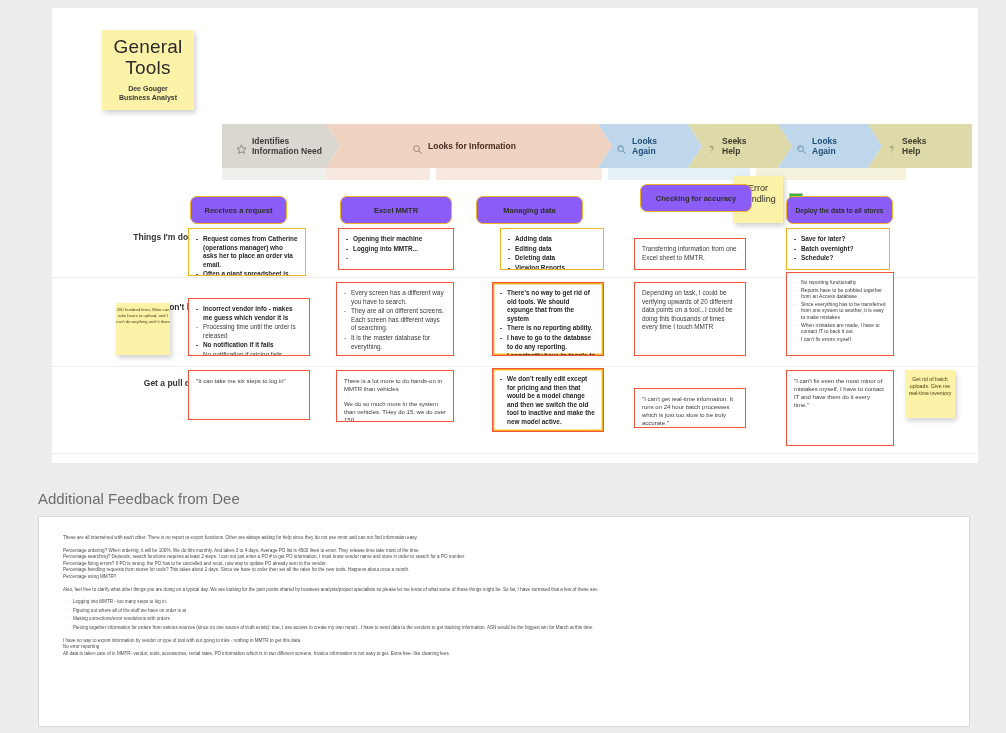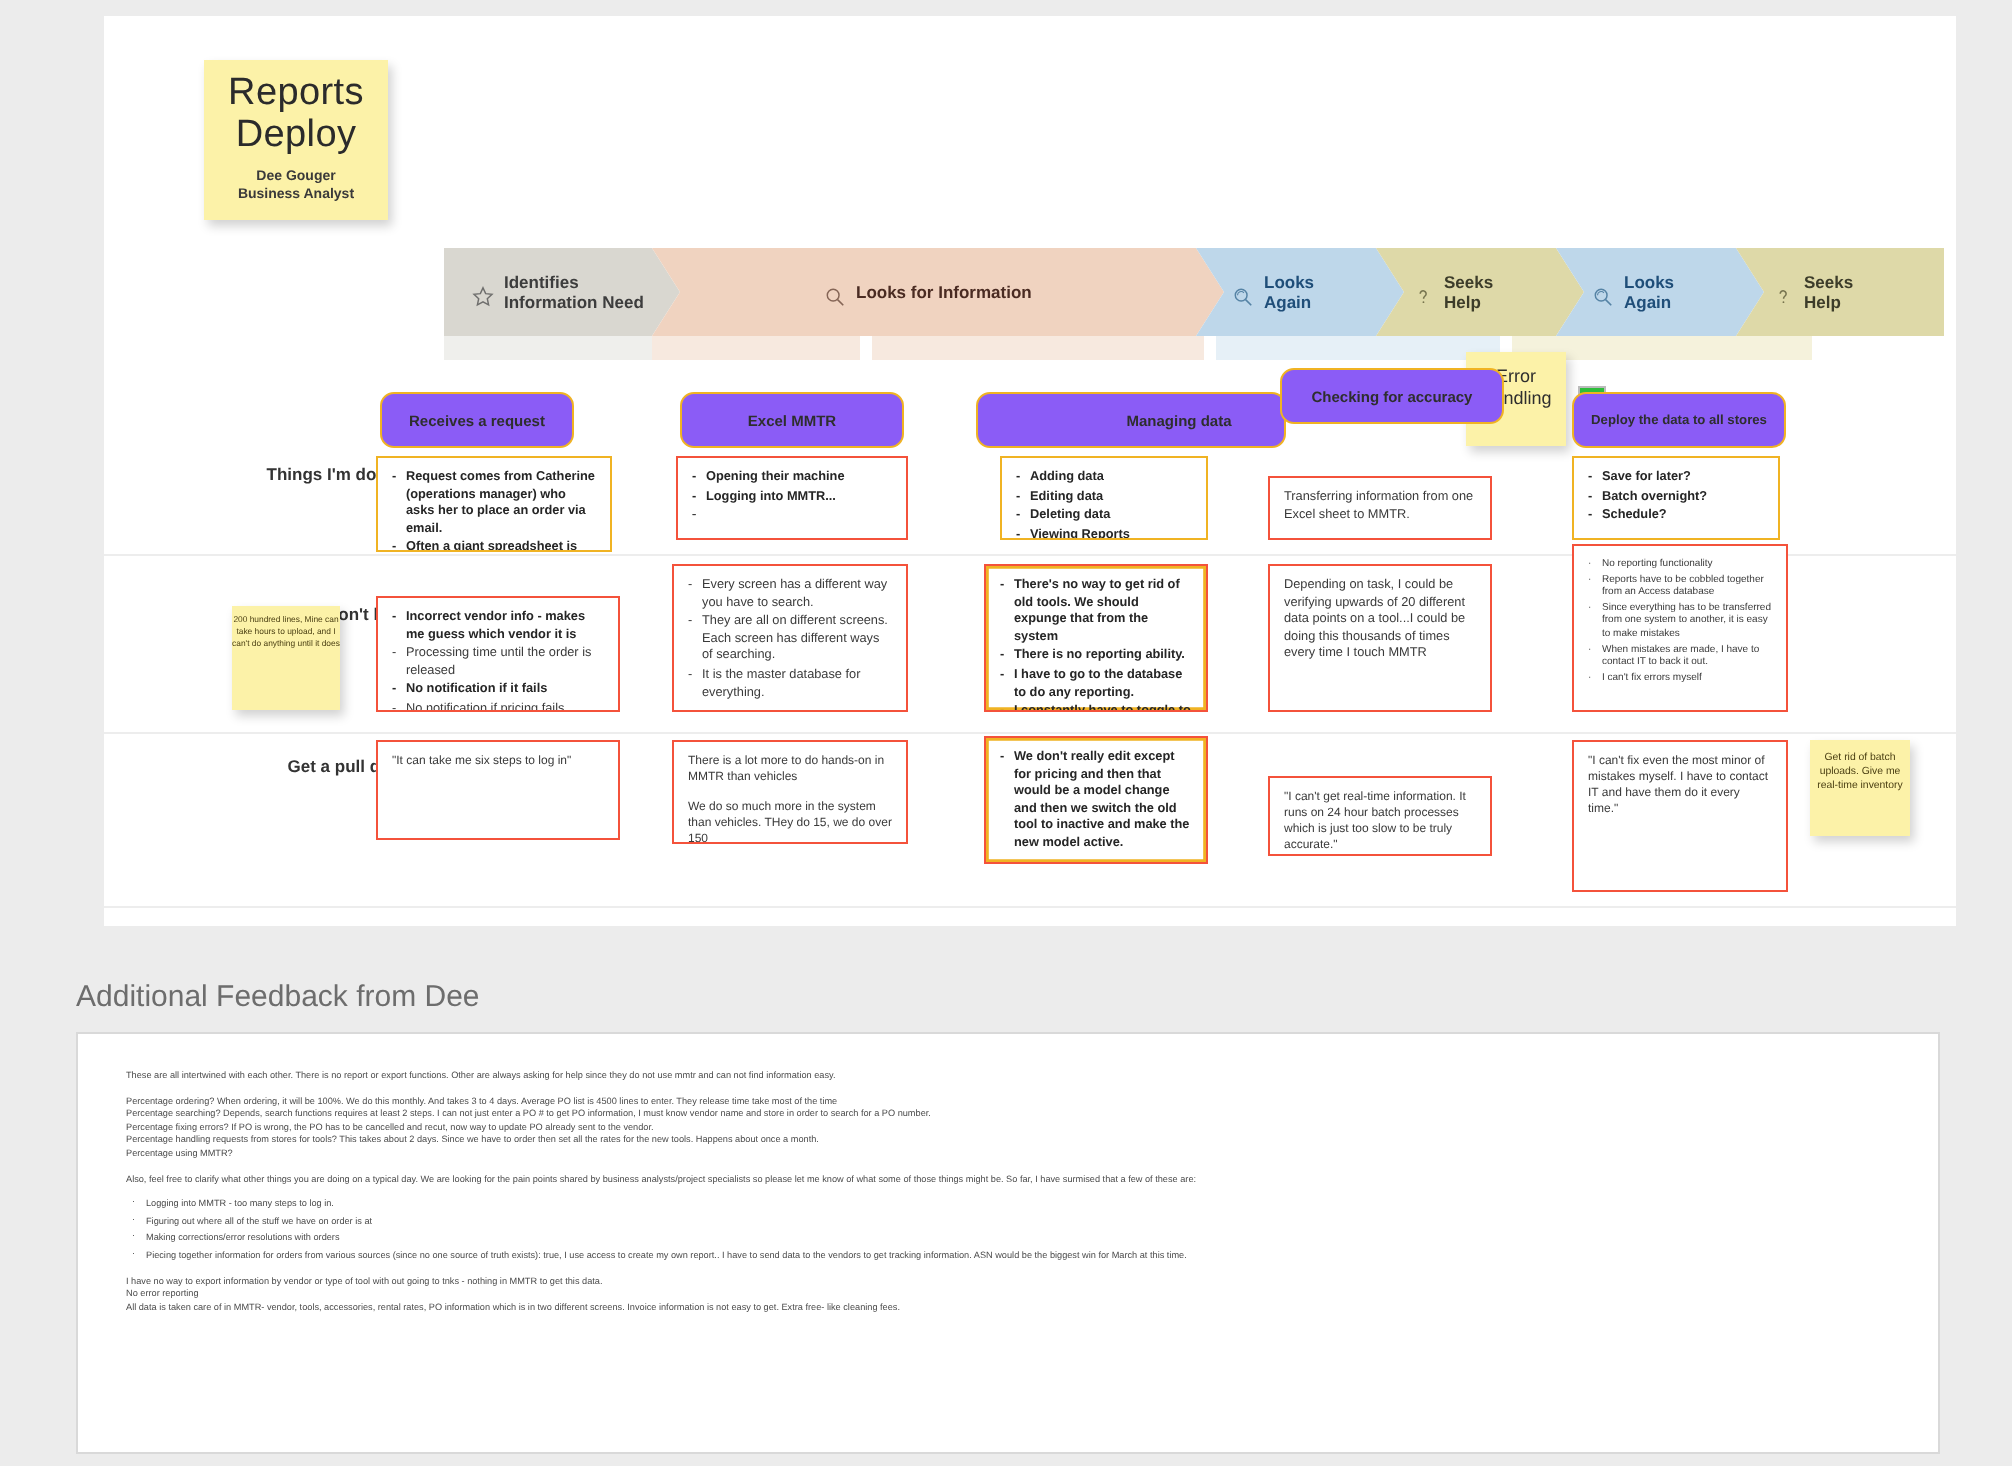--- a/index.html
+++ b/index.html
@@ -129,22 +129,22 @@
 
 <div class="stage">
 
   <div class="board"></div>
 
   <div class="rowband" style="left:52px;top:277px;width:926px;height:1px;background:#ededed;"></div>
   <div class="rowband" style="left:52px;top:366px;width:926px;height:1px;background:#ededed;"></div>
   <div class="rowband" style="left:52px;top:453px;width:926px;height:1px;background:#ededed;"></div>
 
   <div class="sticky sticky-title">
-    <div class="big">Reports</div>
-    <div class="big">Deploy</div>
+    <div class="big">General</div>
+    <div class="big">Tools</div>
     <div class="small">
       <div>Dee Gouger</div>
       <div>Business Analyst</div>
     </div>
   </div>
 
   <div class="banner">
 
     <div class="chev" style="left:0;width:118px;background:#d9d7d0;clip-path:polygon(0 0,104px 0,118px 22px,104px 44px,0 44px);">
       <div class="inner">
@@ -242,21 +242,21 @@
         <path d="M2.4 6.2l2.2 2.4 4.8-5.1" fill="none" stroke="#fff" stroke-width="1.7"></path>
       </svg>
   </div>
 
   <div class="pill" style="left:190px;top:196px;width:95px;">
     <span>Receives a request</span>
   </div>
   <div class="pill" style="left:340px;top:196px;width:110px;">
     <span>Excel MMTR</span>
   </div>
-  <div class="pill" style="left:488px;top:196px;width:105px;padding-left:48px;">
+  <div class="pill" style="left:476px;top:196px;width:105px;">
     <span>Managing data</span>
   </div>
   <div class="pill" style="left:640px;top:184px;width:110px;">
     <span>Checking for accuracy</span>
   </div>
   <div class="pill" style="left:786px;top:196px;width:105px;">
     <span style="font-size:6.6px;">Deploy the data to all stores</span>
   </div>
 
   <div class="rowlabel" style="left:88px;top:232px;">Things I'm doing...</div>

